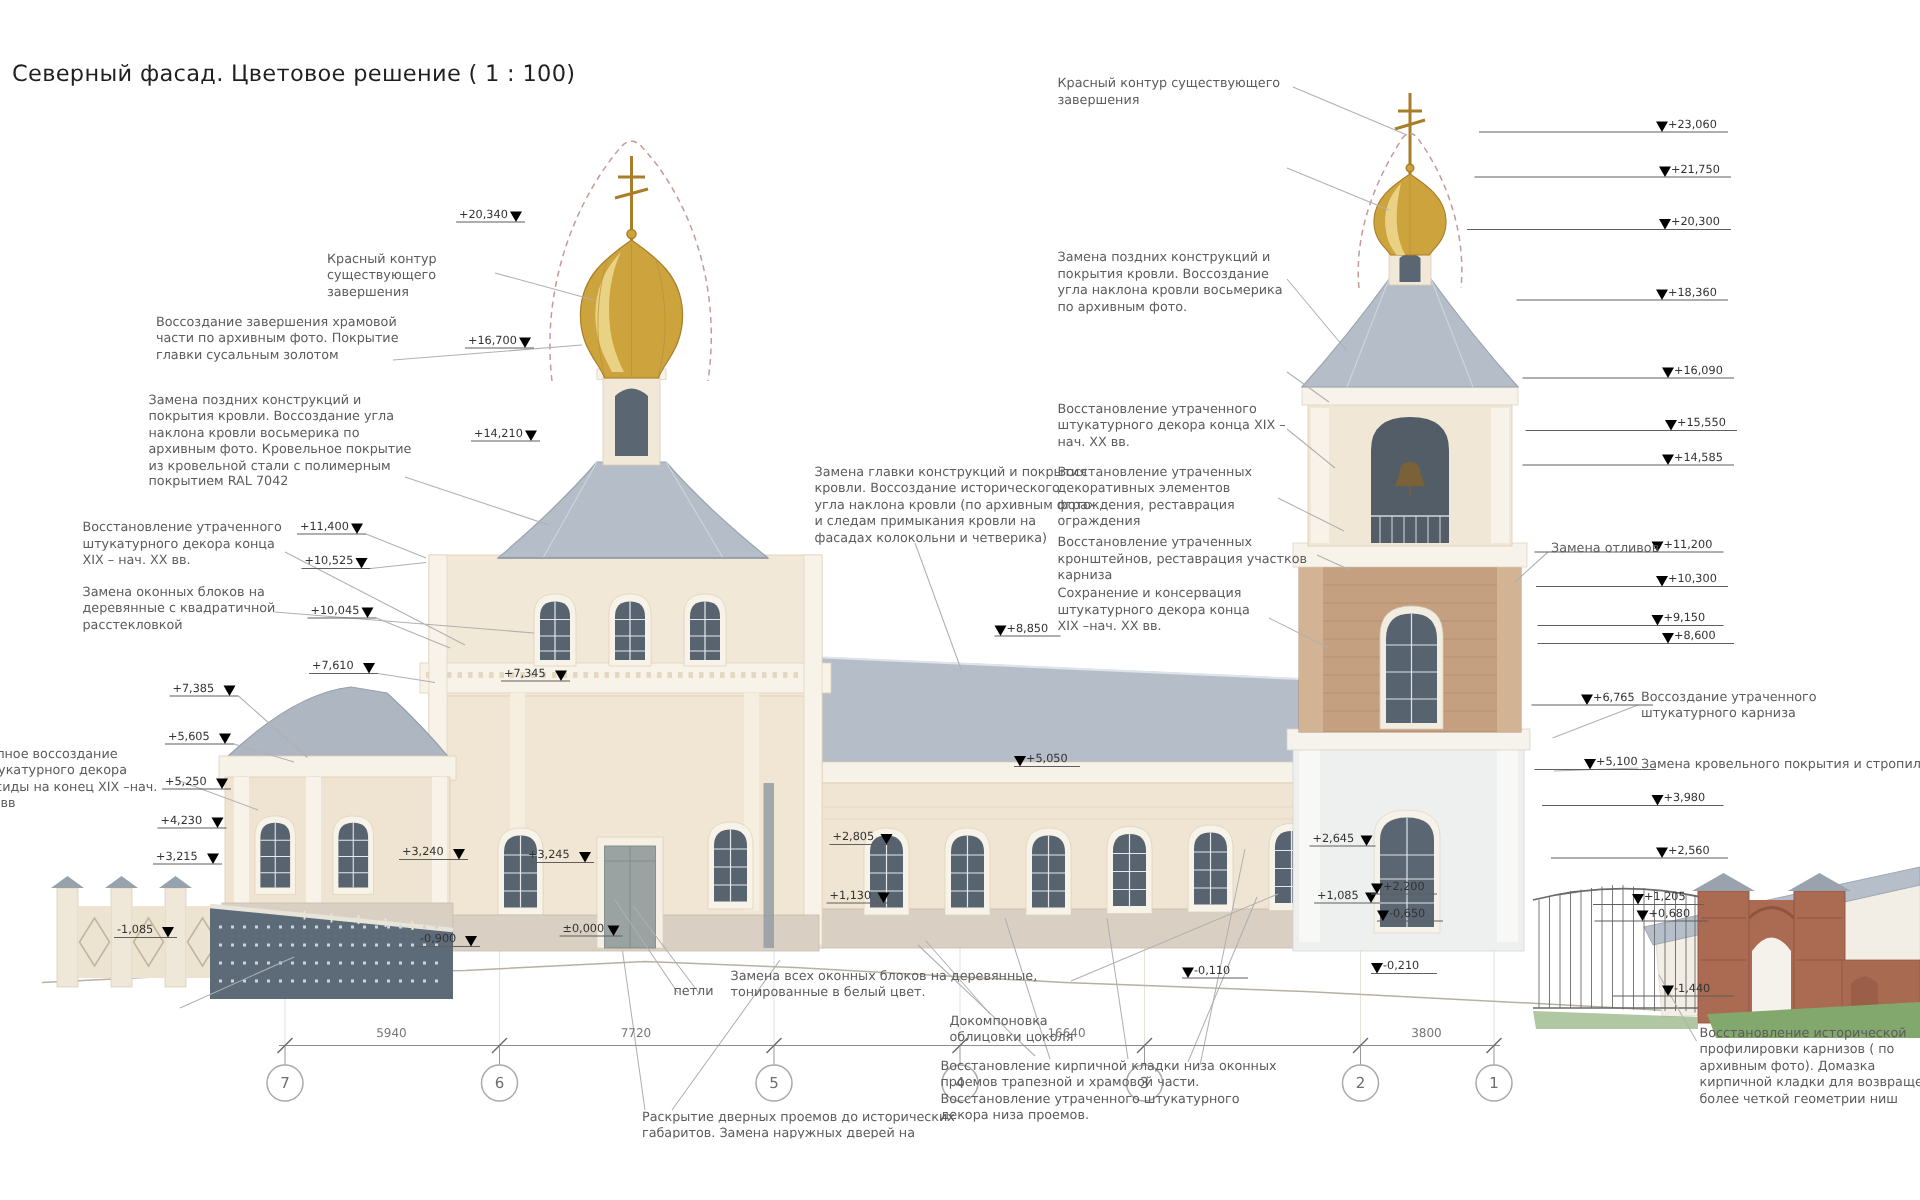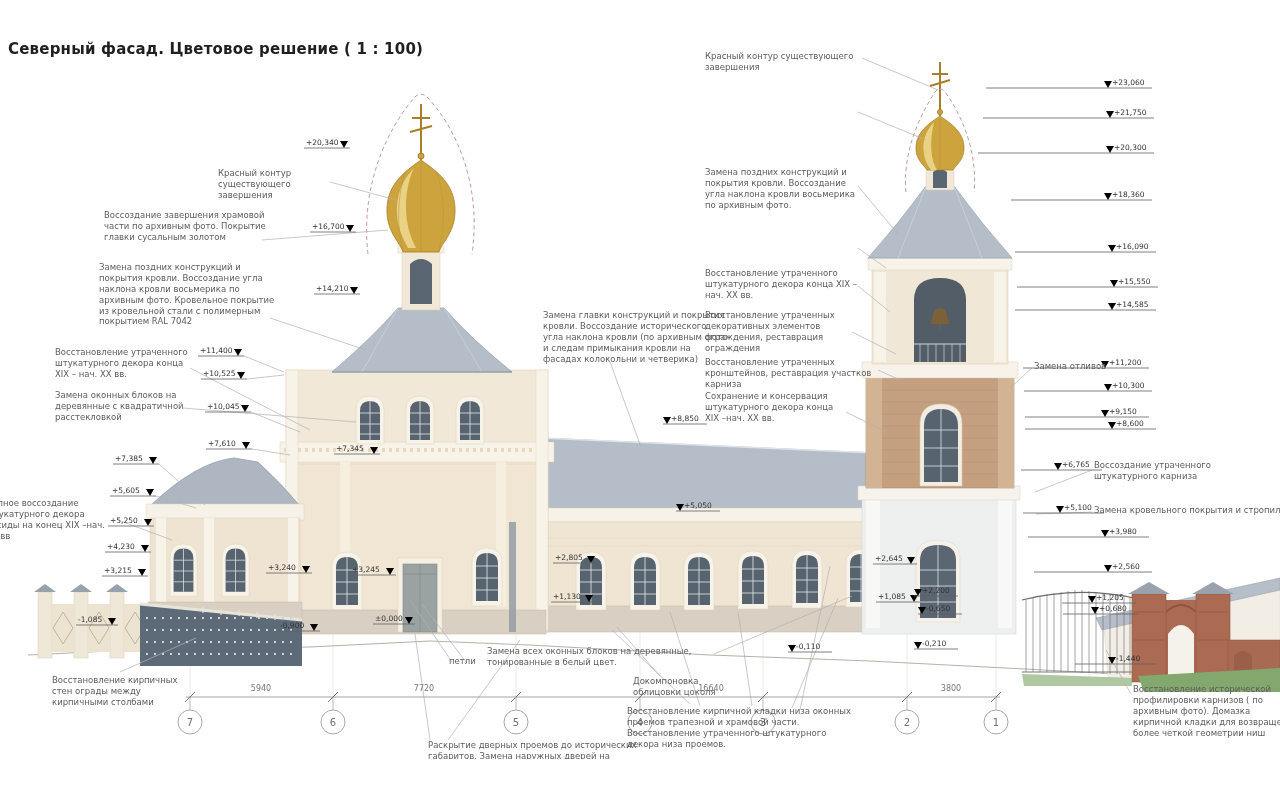--- a/index.html
+++ b/index.html
@@ -1,18 +1,18 @@
 <!DOCTYPE html>
 <html><head>
 <meta charset="utf-8">
 <style>
   html,body{margin:0;padding:0;background:#fff}
   .stage{position:relative;width:1280px;height:800px;background:#ffffff;overflow:hidden;
          font-family:"DejaVu Sans",sans-serif}
-  .title{position:absolute;left:8px;top:40px;font-size:15px;font-weight:700;color:#1f1f1f;
+  .title{position:absolute;left:8px;top:40px;font-size:15px;font-weight:400;color:#1f1f1f;
          letter-spacing:.2px;z-index:3}
   .ann{position:absolute;font-size:8.5px;line-height:1.28;color:#5c5c5c;z-index:2}
   .nw{white-space:nowrap}
   .cliph{max-height:19px;overflow:hidden}
   svg.draw{position:absolute;left:0;top:0;z-index:1}
   svg text{font-family:"DejaVu Sans",sans-serif}
   .em path{stroke:#5f5f5f;stroke-width:.8;fill:none}
   .em text{font-size:7.5px;fill:#333}
   .dimtxt{font-size:8px;fill:#777;text-anchor:middle}
   .axn{font-size:10px;fill:#6f6f6f;text-anchor:middle}
@@ -472,21 +472,20 @@
 </svg>
 
 <div class="title">Северный фасад. Цветовое решение ( 1 : 100)</div>
 
 <div class="ann" style="left:218px;top:168px;width:112px">Красный контур существующего завершения</div>
 <div class="ann" style="left:104px;top:210px;width:168px">Воссоздание завершения храмовой части по архивным фото. Покрытие главки сусальным золотом</div>
 <div class="ann" style="left:99px;top:262px;width:178px">Замена поздних конструкций и покрытия кровли. Воссоздание угла наклона кровли восьмерика по архивным фото. Кровельное покрытие из кровельной стали с полимерным покрытием RAL 7042</div>
 <div class="ann" style="left:55px;top:347px;width:140px">Восстановление утраченного штукатурного декора конца XIX – нач. XX вв.</div>
 <div class="ann" style="left:55px;top:390px;width:132px">Замена оконных блоков на деревянные с квадратичной расстекловкой</div>
 <div class="ann" style="left:-14px;top:498px;width:132px">Полное воссоздание штукатурного декора апсиды на конец XIX –нач. XX вв</div>
-<div class="ann" style="left:52px;top:675px;width:138px">Восстановление кирпичных стен ограды между кирпичными столбами</div>
 
 <div class="ann" style="left:487px;top:646px;width:236px">Замена всех оконных блоков на деревянные, тонированные в белый цвет.</div>
 <div class="ann nw" style="left:449px;top:656px">петли</div>
 <div class="ann cliph" style="left:428px;top:740px;width:238px">Раскрытие дверных проемов до исторических габаритов. Замена наружных дверей на</div>
 <div class="ann" style="left:633px;top:676px;width:92px">Докомпоновка облицовки цоколя</div>
 <div class="ann" style="left:627px;top:706px;width:232px">Восстановление кирпичной кладки низа оконных проемов трапезной и храмовой части. Восстановление утраченного штукатурного декора низа проемов.</div>
 <div class="ann" style="left:1133px;top:684px;width:168px">Восстановление исторической профилировки карнизов ( по архивным фото). Домазка кирпичной кладки для возвращения более четкой геометрии ниш</div>
 
 <div class="ann" style="left:543px;top:310px;width:186px">Замена главки конструкций и покрытия кровли. Воссоздание исторического угла наклона кровли (по архивным фото и следам примыкания кровли на фасадах колокольни и четверика)</div>
 

